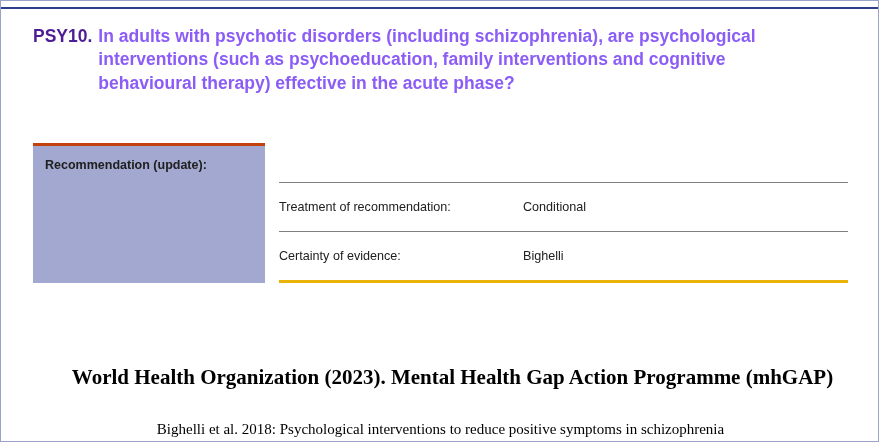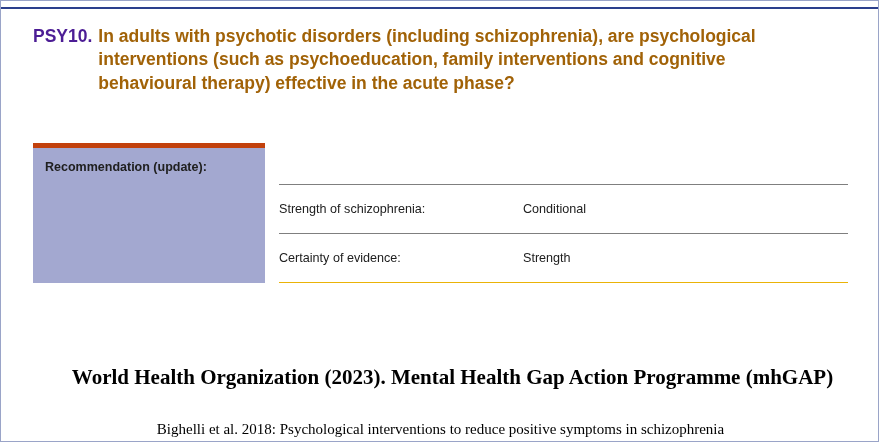--- a/index.html
+++ b/index.html
@@ -45,39 +45,39 @@
     font-weight: bold;
     color: #4c1d95;
     line-height: 1.35;
     padding-right: 6px;
     white-space: nowrap;
   }
   .question-text {
     flex: 1 1 auto;
     font-size: 17.5px;
     font-weight: bold;
-    color: #a16207;
+    color: #8b5cf6;
     line-height: 1.34;
   }
   
   .rec-table {
     position: absolute;
     left: 32px;
     top: 142px;
     width: 815px;
   }
   .rec-row {
     display: flex;
     align-items: stretch;
   }
   .rec-label-cell {
     width: 232px;
     box-sizing: border-box;
     background: #a3a8d0;
-    border-top: 5px solid #c2410c;
+    border-top: 3px solid #c2410c;
     padding: 12px 14px 10px 12px;
     font-size: 12.5px;
     font-weight: bold;
     color: #202020;
   }
   .rec-label-cell.filler {
     padding: 0;
     border-top: none;
   }
   .rec-body-cell {
@@ -95,21 +95,21 @@
   }
   .detail-row {
     display: flex;
     align-items: center;
     border-top: 1px solid #7f7f7f;
     height: 48px;
     font-size: 12.6px;
     color: #202020;
   }
   .detail-row.last {
-    border-bottom: 1px solid #eab308;
+    border-bottom: 3px solid #eab308;
   }
   .detail-key {
     width: 244px;
     flex: 0 0 auto;
   }
   .detail-val {
     flex: 1 1 auto;
   }
   
   .footer {
@@ -150,32 +150,32 @@
   <div class="rec-table">
 
     <div class="rec-row">
       <div class="rec-label-cell">Recommendation (update):</div>
     </div>
 
     <div class="rec-row">
       <div class="rec-label-cell filler"></div>
       <div class="rec-body-cell">
         <div class="detail-row">
-          <div class="detail-key">Strength of schizophrenia:</div>
+          <div class="detail-key">Treatment of recommendation:</div>
           <div class="detail-val">Conditional</div>
         </div>
       </div>
     </div>
 
     <div class="rec-row">
       <div class="rec-label-cell filler"></div>
       <div class="rec-body-cell">
         <div class="detail-row last">
           <div class="detail-key">Certainty of evidence:</div>
-          <div class="detail-val">Strength</div>
+          <div class="detail-val">Bighelli</div>
         </div>
       </div>
     </div>
 
   </div>
 
   <div class="footer">
     <div class="footer-title">World Health Organization (2023). Mental Health Gap Action Programme (mhGAP)</div>
     <div class="footer-sub">Bighelli et al. 2018: Psychological interventions to reduce positive symptoms in schizophrenia</div>
   </div>

